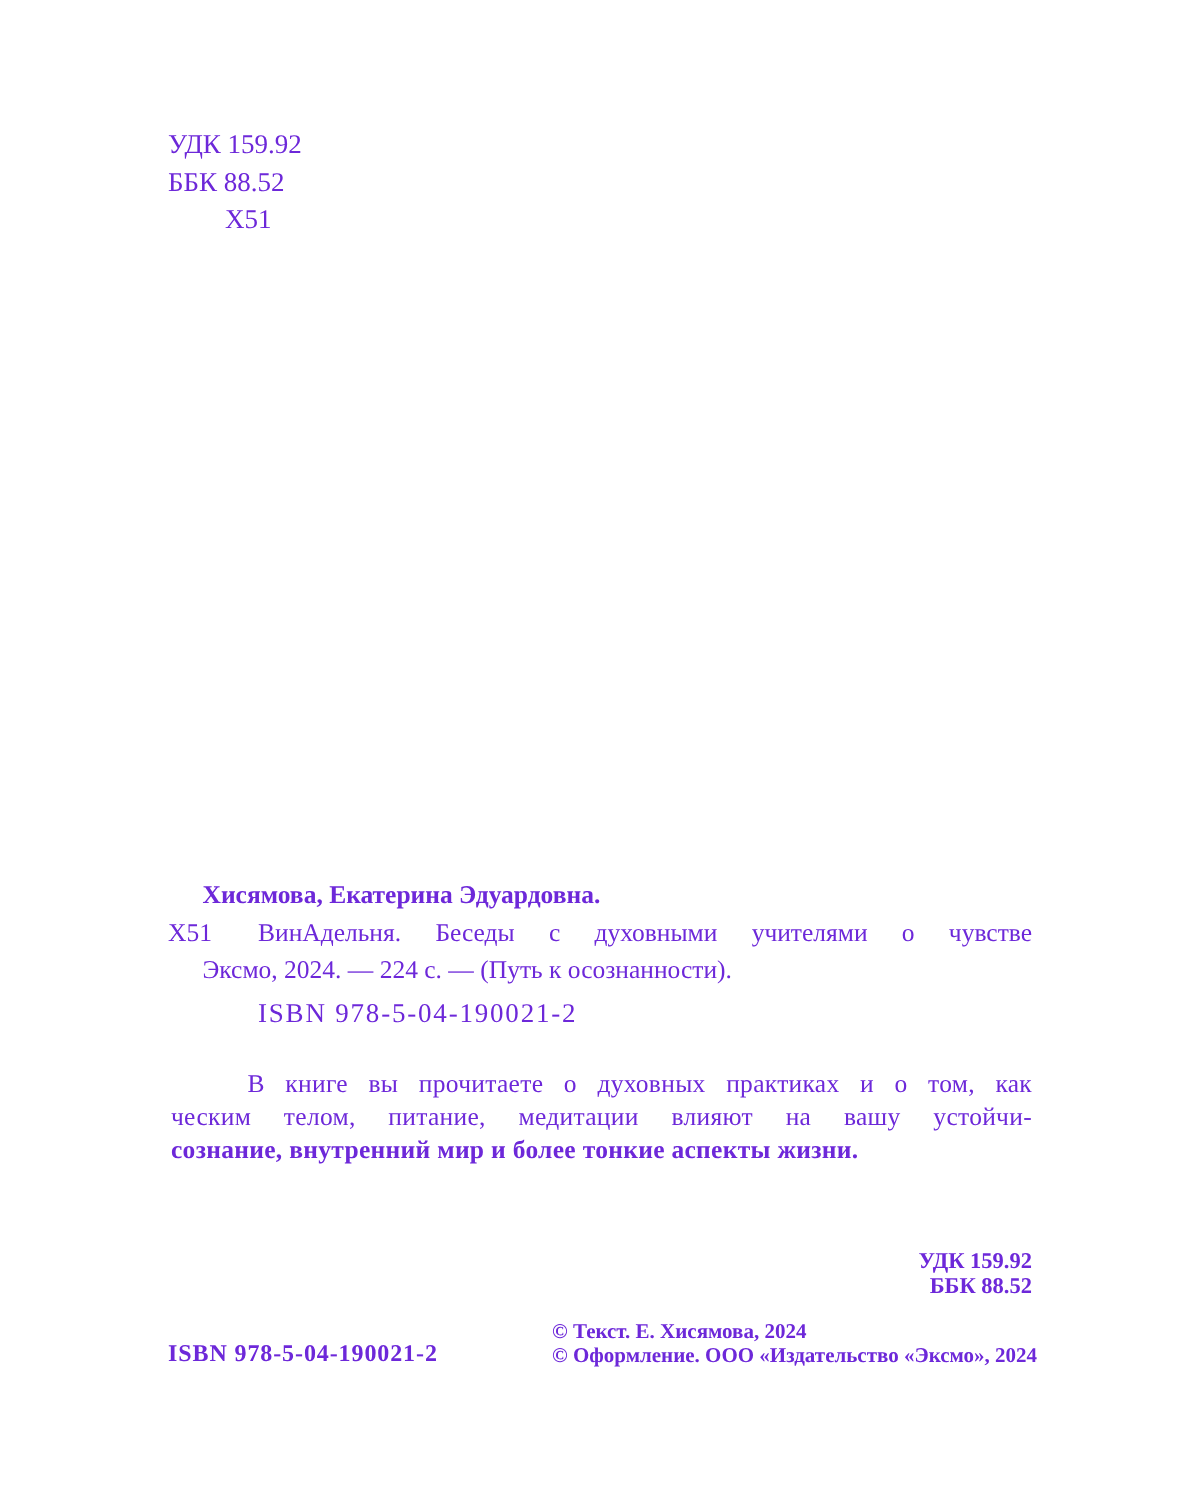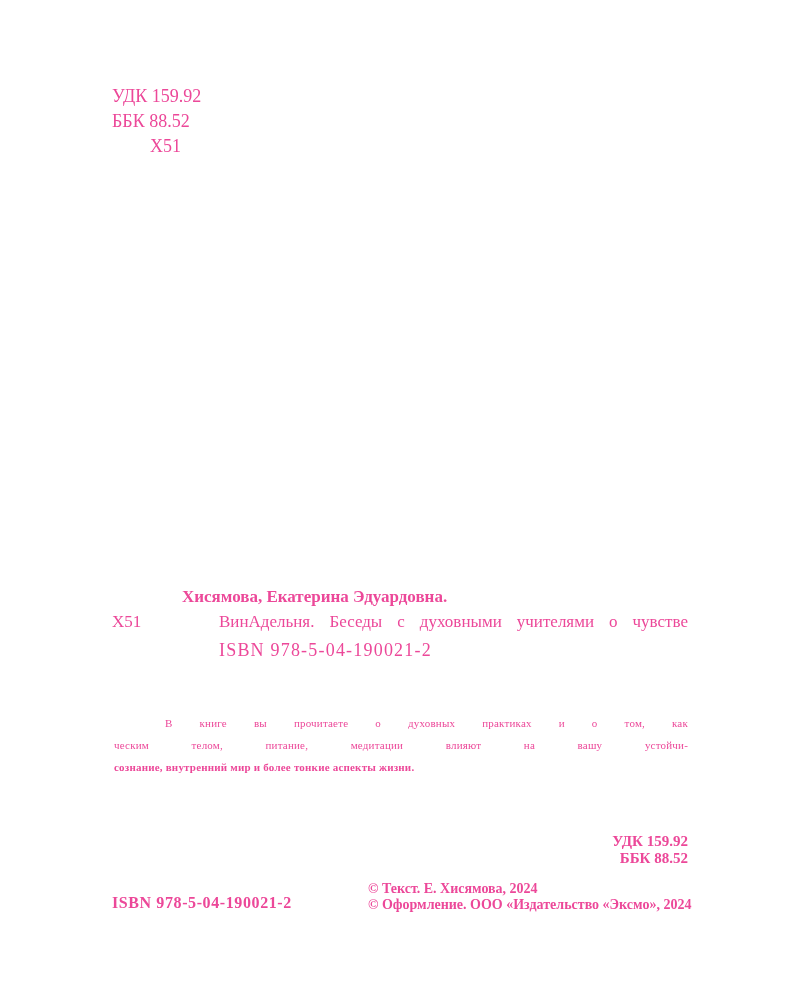--- a/index.html
+++ b/index.html
@@ -6,21 +6,21 @@
     margin: 0;
     padding: 0;
     background: #ffffff;
   }
   .page {
     position: relative;
     width: 800px;
     height: 1000px;
     background: #ffffff;
     font-family: "Liberation Serif", "DejaVu Serif", serif;
-    color: #ec4899;
+    color: #6d28d9;
     overflow: hidden;
   }
 
   
   .top-codes {
     position: absolute;
     left: 112px;
     top: 84px;
     font-size: 18px;
     line-height: 25px;
@@ -38,21 +38,21 @@
     width: 576px;
     font-size: 17px;
     line-height: 25px;
   }
   .catalog .margin-code {
     position: absolute;
     left: 0;
     top: 25px;
   }
   .catalog .card-body {
-    margin-left: 70px;
+    margin-left: 23px;
   }
   .catalog .author-heading {
     font-weight: bold;
   }
   .bib-line {
     text-align: justify;
     text-align-last: justify;
   }
   .bib-line.first {
     text-indent: 37px;
@@ -67,21 +67,21 @@
     letter-spacing: 1.2px;
     text-indent: 37px;
   }
 
   
   .annotation {
     position: absolute;
     left: 114px;
     top: 712px;
     width: 574px;
-    font-size: 11px;
+    font-size: 17px;
     line-height: 22px;
     letter-spacing: 0.2px;
   }
   .ann-line {
     text-align: justify;
     text-align-last: justify;
   }
   .ann-line.first {
     text-indent: 51px;
   }
@@ -132,20 +132,21 @@
     <div>УДК 159.92</div>
     <div>ББК 88.52</div>
     <div class="author-sign">Х51</div>
   </div>
 
   <div class="catalog">
     <div class="margin-code">Х51</div>
     <div class="card-body">
       <div class="author-heading">Хисямова, Екатерина Эдуардовна.</div>
       <div class="bib-line first">ВинАдельня. Беседы с духовными учителями о чувстве</div>
+      <div class="bib-line last">Эксмо, 2024. — 224 с. — (Путь к осознанности).</div>
       <div class="card-isbn">ISBN 978-5-04-190021-2</div>
     </div>
   </div>
 
   <div class="annotation">
     <div class="ann-line first">В книге вы прочитаете о духовных практиках и о том, как</div>
     <div class="ann-line">ческим телом, питание, медитации влияют на вашу устойчи-</div>
     <div class="ann-line last">сознание, внутренний мир и более тонкие аспекты жизни.</div>
   </div>
 

